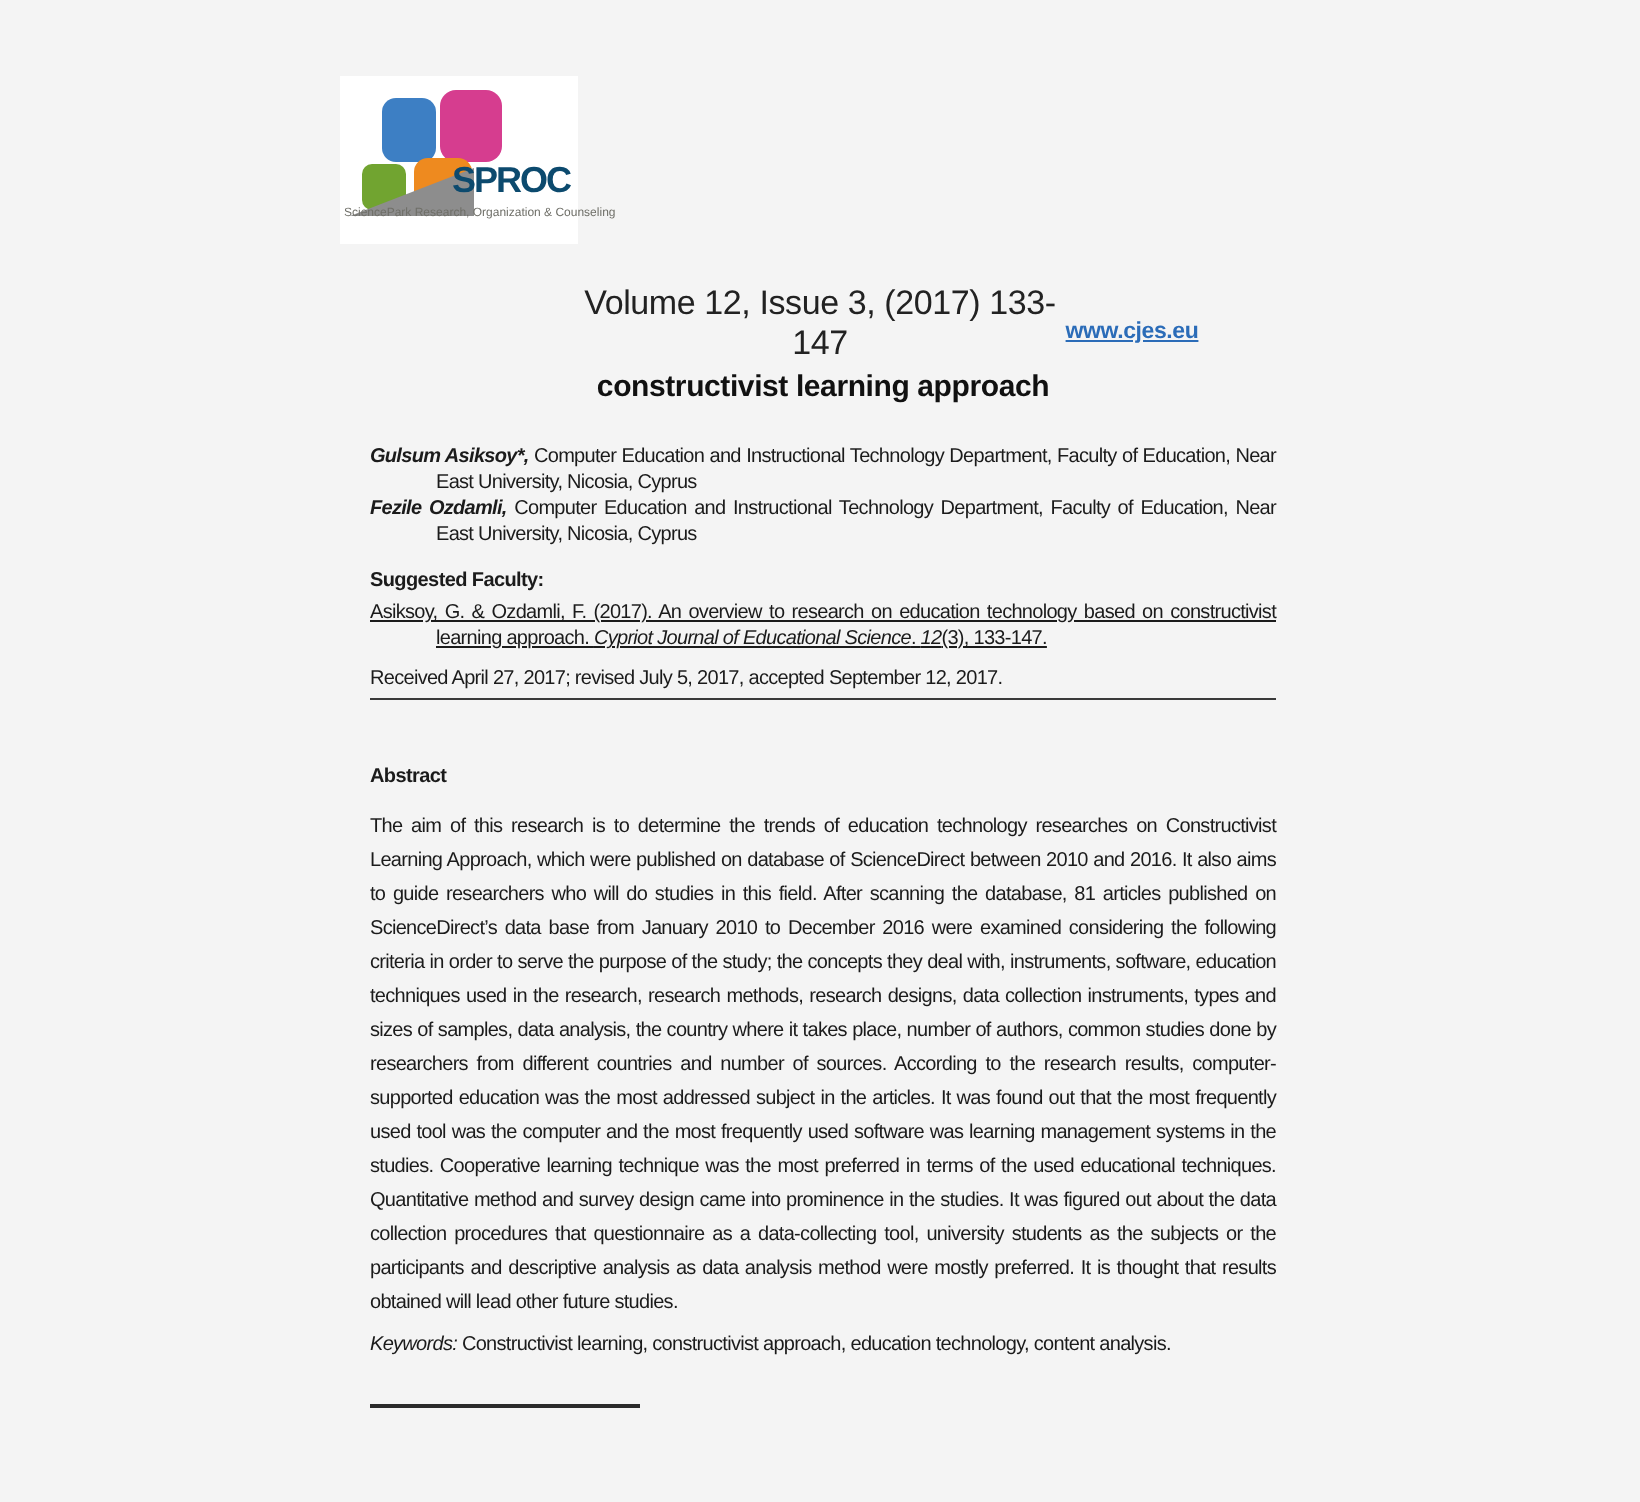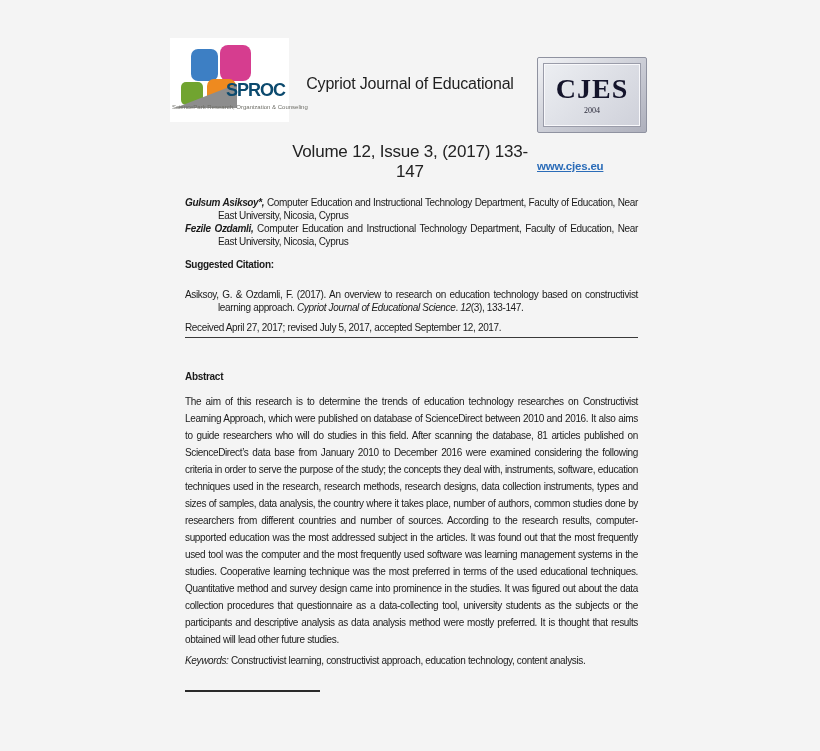--- a/index.html
+++ b/index.html
@@ -67,43 +67,43 @@
     font-size: 28px; font-weight: bold; color: #14142b; letter-spacing: 1px;
     line-height: 28px;
   }
   .cjes-year { font-family: "Liberation Serif", serif; font-size: 8px; color: #2a2a3a; margin-top: 3px; }
 
   .volume-line {
     position: absolute; left: 285px; top: 142px; width: 250px;
     text-align: center; font-size: 17px; letter-spacing: -0.2px; color: #222;
   }
   .site-link-wrap {
-    position: absolute; left: 537px; top: 156px; width: 104px; text-align: left;
+    position: absolute; left: 514px; top: 156px; width: 104px; text-align: center;
   }
   .site-link {
     font-size: 11.5px; font-weight: bold; color: #2b6cb8;
     text-decoration: underline; letter-spacing: -0.2px; cursor: pointer;
   }
 
   
   .content { position: absolute; left: 185px; top: 181px; width: 453px; }
 
   .paper-title {
     text-align: center; font-size: 15px; font-weight: bold;
     line-height: 26px; letter-spacing: -0.2px; color: #111;
   }
 
   .authors { margin-top: 15px; font-size: 10px; line-height: 13px; letter-spacing: -0.35px; }
   .author-line { padding-left: 33px; text-indent: -33px; text-align: justify; }
   .author-name { font-weight: bold; font-style: italic; }
 
   .sc-heading { margin-top: 11px; font-size: 10px; font-weight: bold; letter-spacing: -0.3px; }
   .citation {
-    margin-top: 18px; font-size: 10px; line-height: 13px; letter-spacing: -0.35px;
-    padding-left: 33px; text-indent: -33px; text-align: justify;
+    margin-top: 4px; font-size: 10px; line-height: 13px; letter-spacing: -0.35px;
+    padding-left: 33px; text-indent: -33px; text-align: justify; text-decoration: underline;
   }
   .it { font-style: italic; }
 
   .meta-block { margin-top: 8px; font-size: 10px; line-height: 12px; letter-spacing: -0.35px; }
   .meta-block div { text-align: left; }
 
   .rule { border: none; border-top: 1.5px solid #3a3a3a; margin-top: 3px; }
 
   .abstract-heading { margin-top: 33px; font-size: 10px; font-weight: bold; letter-spacing: -0.3px; }
   .abstract-text {
@@ -128,48 +128,42 @@
         <div class="sq sq-pink"></div>
         <div class="sq sq-green"></div>
         <div class="sq sq-orange"></div>
         <div class="sproc-ramp"></div>
         <div class="sproc-word">SPROC</div>
         <div class="sproc-tagline">SciencePark Research, Organization &amp; Counseling</div>
       </div>
     </div>
 
     <div class="journal-title">
-      <div>Cypriot Journal of Educational</div>
     </div>
 
-    <div class="cjes-logo">
-      <div class="cjes-inner">
-        <div class="cjes-word">CJES</div>
-        <div class="cjes-year">2004</div>
-      </div>
-    </div>
 
     <div class="volume-line">Volume 12, Issue 3, (2017) 133-147</div>
 
     <div class="site-link-wrap">
       <a class="site-link">www.cjes.eu</a>
     </div>
   </div>
 
   <div class="content">
 
     <div class="paper-title">
+      <div>constructivist learning approach</div>
     </div>
 
     <div class="authors">
       <div class="author-line"><span class="author-name">Gulsum Asiksoy*,</span><span> Computer Education and Instructional Technology Department, Faculty of Education, Near East University, Nicosia, Cyprus</span></div>
       <div class="author-line"><span class="author-name">Fezile Ozdamli,</span><span> Computer Education and Instructional Technology Department, Faculty of Education, Near East University, Nicosia, Cyprus</span></div>
     </div>
 
-    <div class="sc-heading">Suggested Citation:</div>
+    <div class="sc-heading">Suggested Faculty:</div>
 
     <div class="citation"><span>Asiksoy, G. &amp; Ozdamli, F. (2017). An overview to research on education technology based on constructivist learning approach. </span><span class="it">Cypriot Journal of Educational Science</span><span>. </span><span class="it">12</span><span>(3), 133-147.</span></div>
 
     <div class="meta-block">
       <div>Received April 27, 2017; revised July 5, 2017, accepted September 12, 2017.</div>
     </div>
 
     <hr class="rule">
 
     <div class="abstract-heading">Abstract</div>

